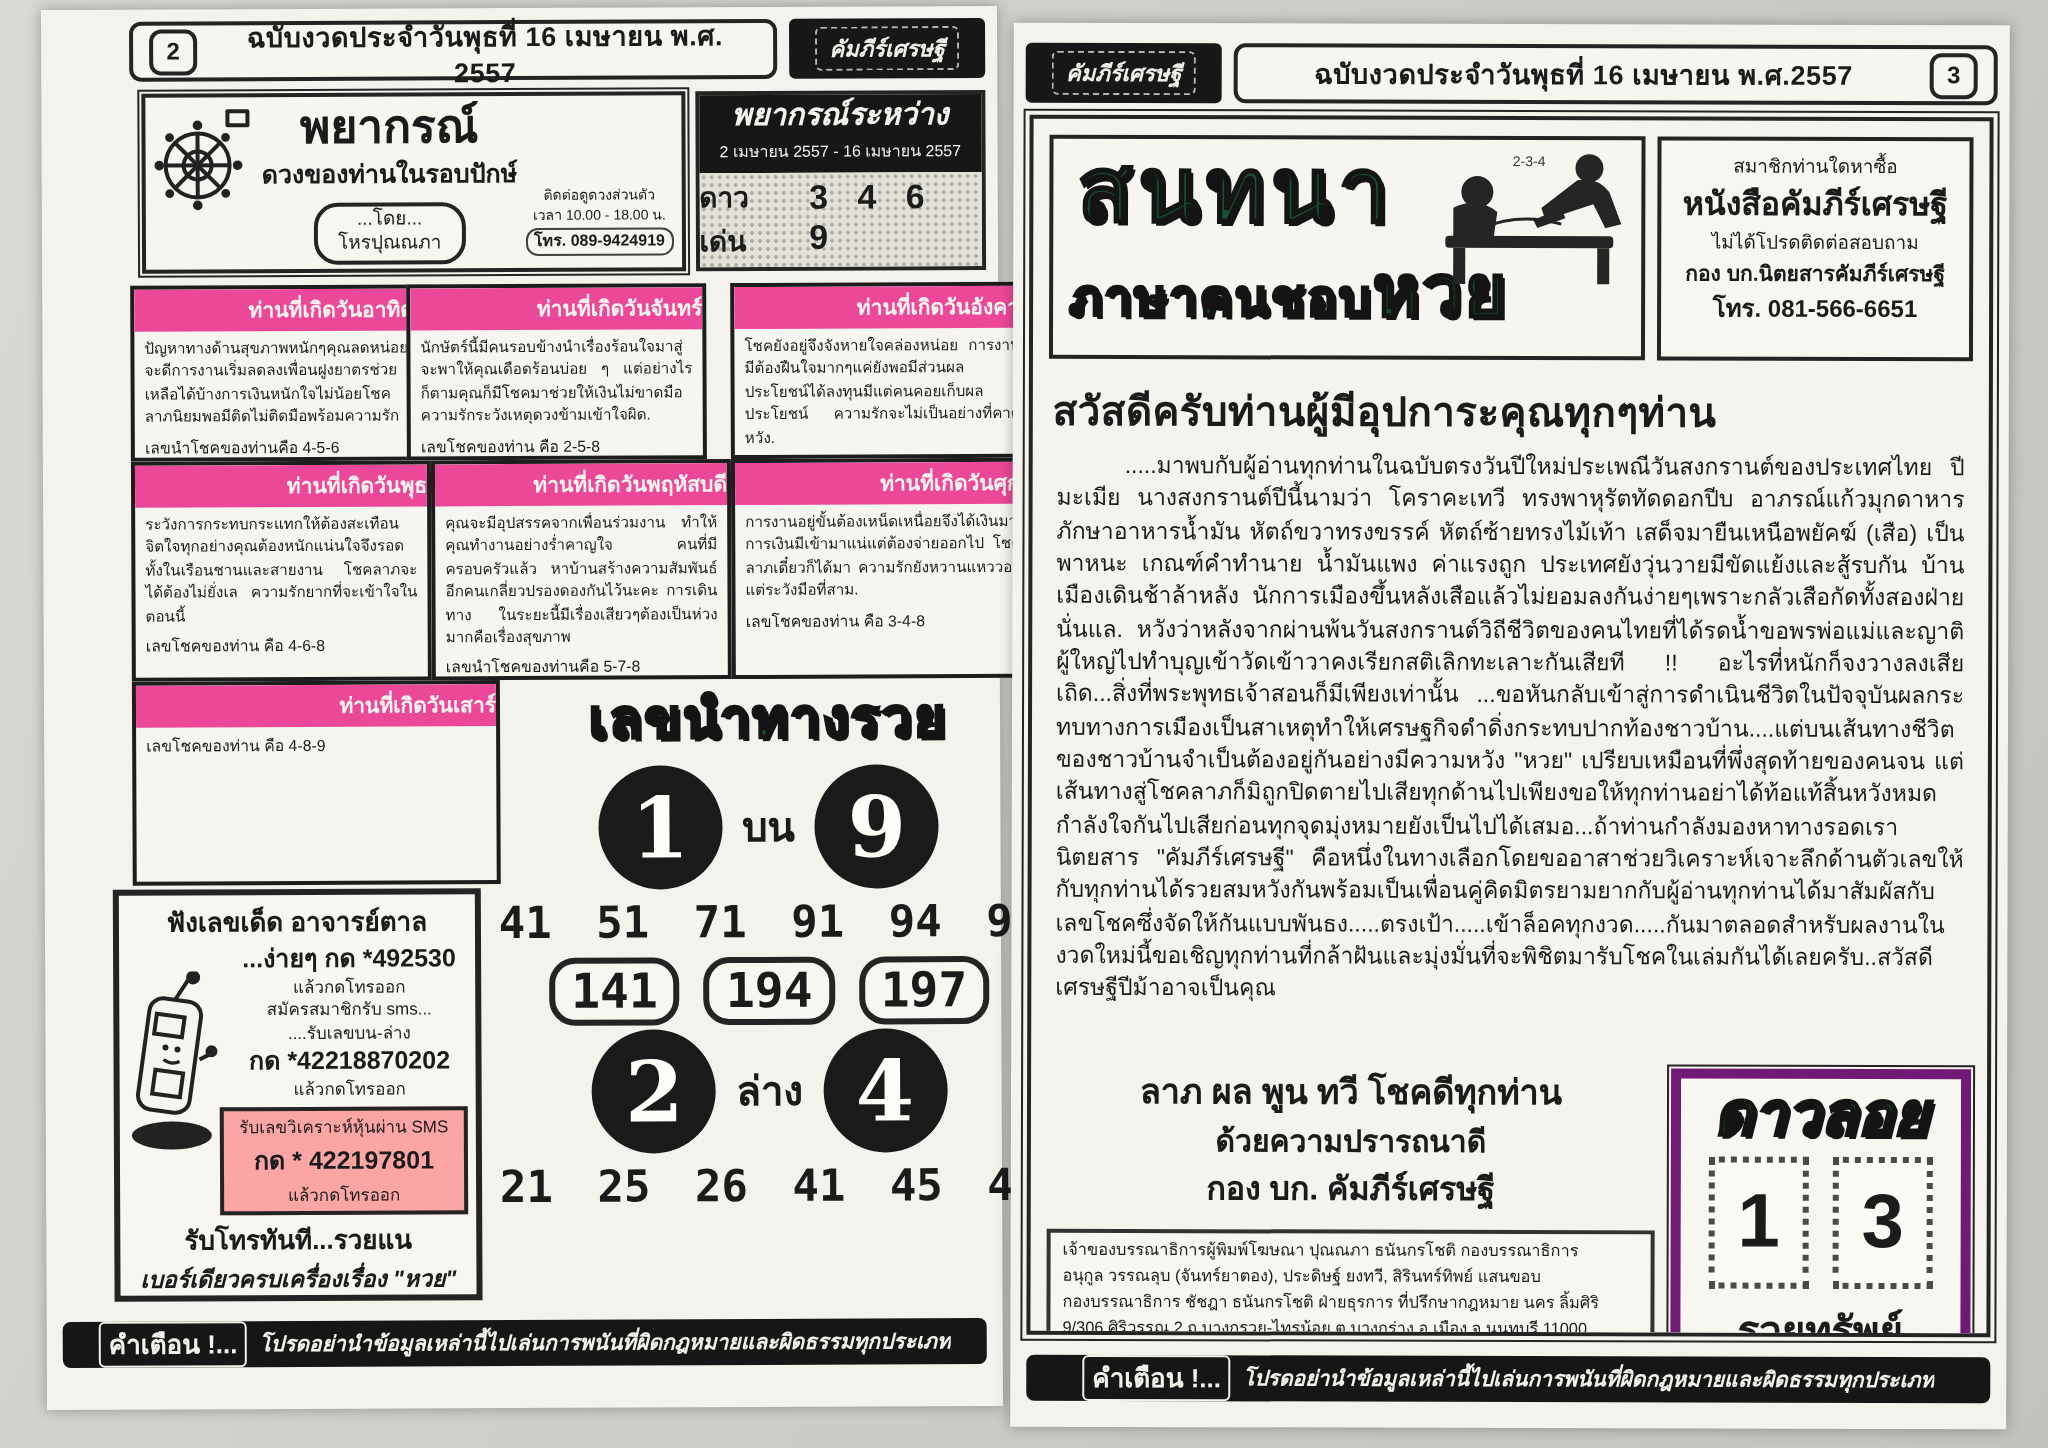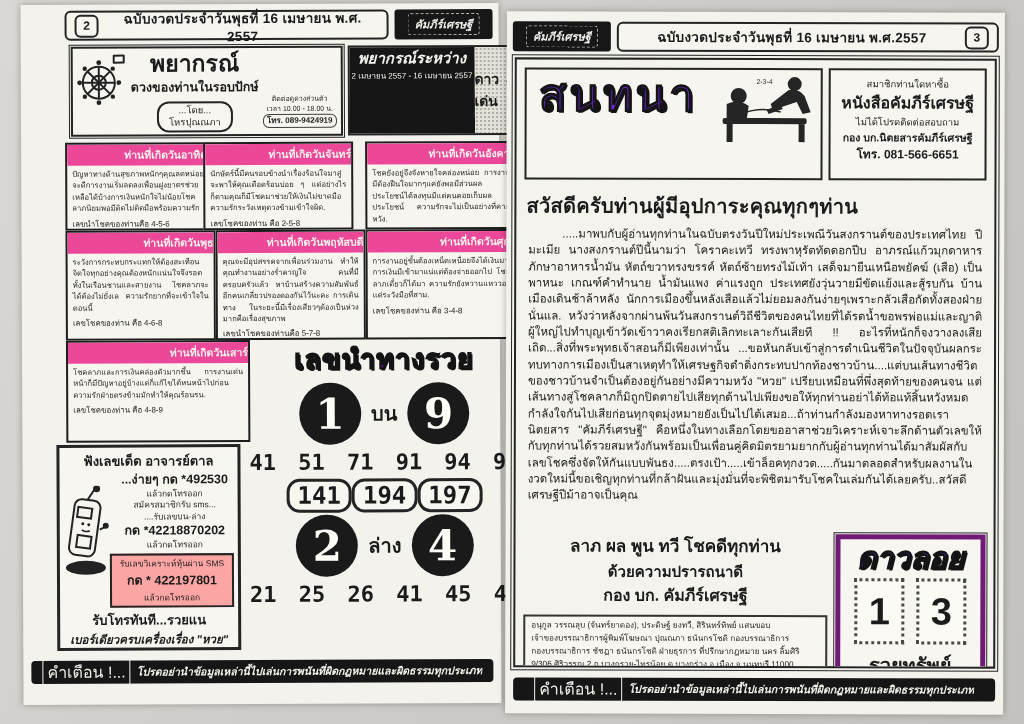--- a/index.html
+++ b/index.html
@@ -17,36 +17,36 @@
   .rp{left:506px;top:12px;width:498px;height:702px;transform:rotate(.15deg);}
 
   
   .hdr-row{position:absolute;display:flex;gap:6px;align-items:stretch;}
   .title-box{flex:1;border:2px solid #242424;border-radius:6px;display:flex;align-items:center;gap:8px;padding:0 8px;background:#f6f5f0;}
   .page-num{border:2px solid #242424;border-radius:6px;width:20px;height:19px;display:flex;align-items:center;justify-content:center;font-size:12px;font-weight:bold;background:#f6f5f0;}
   .hdr-title{flex:1;text-align:center;font-size:13.5px;font-weight:bold;letter-spacing:.3px;}
   .logo-box{width:98px;background:#171717;color:#f0efe9;display:flex;align-items:center;justify-content:center;border-radius:3px;}
   .logo-inner{border:1px dashed #b9b8b2;border-radius:3px;padding:1px 6px;font-size:11px;font-weight:bold;font-style:italic;white-space:nowrap;}
   .black-bar{position:absolute;background:#161616;color:#f2f1ea;border-radius:4px;display:flex;align-items:center;justify-content:center;gap:6px;padding:0 6px;}
-  .black-bar .warn-label{font-weight:normal;font-size:16px;border:1px solid #f2f1ea;border-radius:3px;padding:0 4px;white-space:nowrap;}
+  .black-bar .warn-label{font-weight:bold;font-size:13px;border:1px solid #f2f1ea;border-radius:3px;padding:0 4px;white-space:nowrap;}
   .black-bar .warn-text{font-size:10.5px;font-weight:bold;font-style:italic;white-space:nowrap;overflow:hidden;}
-  .outline{color:#6d28d9;-webkit-text-stroke:1.3px #141414;text-shadow:1.6px 1.6px 0 #141414;}
+  .outline{color:#14532d;-webkit-text-stroke:1.3px #141414;text-shadow:1.6px 1.6px 0 #141414;}
   .speckle{background-color:#e3e1d8;background-image:radial-gradient(rgba(40,40,40,.28) 1px,transparent 1px);background-size:4px 4px;}
 
   
   .lp .hdr-row{left:44px;top:6px;right:6px;height:30px;}
   .top-row{position:absolute;left:50px;top:42px;width:422px;height:90px;display:flex;gap:5px;}
   .astro-ad{flex:1.65;border:2px solid #242424;outline:1px solid #242424;outline-offset:1px;display:flex;gap:4px;padding:4px;background:#f6f5f0;}
   .astro-mid{flex:1;display:flex;flex-direction:column;align-items:center;}
   .astro-title{font-size:23px;font-weight:bold;line-height:1;}
   .astro-sub{font-size:12.5px;font-weight:bold;margin-top:2px;white-space:nowrap;}
   .astro-bubble{border:2px solid #242424;border-radius:12px;padding:1px 10px;font-size:9.5px;text-align:center;margin-top:4px;line-height:1.3;background:#f7f6f1;}
   .astro-right{width:74px;font-size:7px;line-height:1.45;text-align:center;display:flex;flex-direction:column;justify-content:flex-end;padding-bottom:2px;}
   .astro-right .tel{font-weight:bold;font-size:8px;border:1px solid #404040;border-radius:6px;}
-  .forecast{flex:1;border:2px solid #242424;display:flex;flex-direction:row;background:#f6f5f0;}
+  .forecast{flex:1;border:2px solid #242424;display:flex;flex-direction:column;background:#f6f5f0;}
   .forecast-top{background:#161616;color:#f3f2ec;text-align:center;padding:3px 2px 4px;}
   .forecast-title{font-size:15px;font-weight:bold;font-style:italic;line-height:1.1;}
   .forecast-dates{font-size:8px;margin-top:2px;white-space:nowrap;}
   .forecast-bot{flex:1;display:flex;align-items:center;justify-content:center;gap:7px;}
   .star-label{font-size:14px;font-weight:bold;}
   .star-nums{font-size:17px;font-weight:bold;letter-spacing:5px;}
 
   .day-box{position:absolute;border:2px solid #1d1d1d;background:#f6f5f0;overflow:hidden;}
   .day-hdr{background:#ec4899;color:#f3f2ec;font-size:10.5px;font-weight:bold;text-align:right;padding:2px 0;}
   .day-bd{font-size:7.6px;line-height:1.5;padding:3px 5px 0;text-align:justify;}
@@ -58,21 +58,21 @@
   .db4{left:194px;top:226px;width:146px;height:106px;}
   .db5{left:344px;top:226px;width:148px;height:106px;}
   .db6{left:44px;top:336px;width:180px;height:98px;}
 
   .lucky{position:absolute;left:232px;top:334px;width:260px;height:312px;display:flex;flex-direction:column;align-items:center;}
   .lucky-title{font-size:27px;font-weight:bold;letter-spacing:1px;}
   .circ-row{display:flex;align-items:center;gap:10px;margin-top:2px;}
   .num-circle{width:62px;height:62px;border-radius:50%;background:#1a1a1a;color:#fdfdf8;display:flex;align-items:center;justify-content:center;font-size:42px;font-weight:bold;font-family:"DejaVu Serif","Liberation Serif",serif;}
   .circ-label{font-size:20px;font-weight:bold;}
   .num-line{font-family:"DejaVu Sans Mono","Liberation Mono",monospace;font-size:22px;font-weight:bold;word-spacing:9px;margin-top:5px;white-space:nowrap;}
-  .box-row{display:flex;margin-top:4px;}
+  .box-row{display:flex;gap:12px;margin-top:4px;}
   .num-box{border:3px solid #242424;border-radius:13px;padding:0 8px;font-family:"DejaVu Sans Mono","Liberation Mono",monospace;font-size:24px;font-weight:bold;background:#f7f6f1;}
 
   .sms-ad{position:absolute;left:34px;top:440px;width:184px;height:206px;border:3px solid #242424;background:#f7f6f1;padding:3px 4px;box-sizing:border-box;}
   .sms-title{text-align:center;font-size:13px;font-weight:bold;white-space:nowrap;}
   .sms-body{margin-left:52px;text-align:center;line-height:1.35;}
   .sms-big{font-size:12.5px;font-weight:bold;white-space:nowrap;}
   .sms-small{font-size:8.5px;}
   .sms-inner{border:2px solid #242424;margin:2px 0 2px 46px;padding:1px 2px;text-align:center;background:#fca5a5;}
   .sms-foot1{text-align:center;font-size:13px;font-weight:bold;margin-top:2px;white-space:nowrap;}
   .sms-foot2{text-align:center;font-size:11.5px;font-weight:bold;font-style:italic;white-space:nowrap;}
@@ -201,21 +201,20 @@
     <div class="day-bd">คุณจะมีอุปสรรคจากเพื่อนร่วมงาน ทำให้คุณทำงานอย่างร่ำคาญใจ คนที่มีครอบครัวแล้ว หาบ้านสร้างความสัมพันธ์อีกคนเกลี่ยวปรองดองกันไว้นะคะ การเดินทาง ในระยะนี้มีเรื่องเสียวๆต้องเป็นห่วงมากคือเรื่องสุขภาพ</div>
     <div class="day-lk">เลขนำโชคของท่านคือ  5-7-8</div>
   </div>
   <div class="day-box db5">
     <div class="day-hdr">ท่านที่เกิดวันศุกร์</div>
     <div class="day-bd">การงานอยู่ขั้นต้องเหน็ดเหนื่อยจึงได้เงินมาการเงินมีเข้ามาแน่แต่ต้องจ่ายออกไป โชคลาภเดี๋ยวก็ได้มา ความรักยังหวานแหววอยู่แต่ระวังมือที่สาม.</div>
     <div class="day-lk">เลขโชคของท่าน คือ 3-4-8</div>
   </div>
   <div class="day-box db6">
     <div class="day-hdr">ท่านที่เกิดวันเสาร์</div>
-    <div class="day-bd">โชคลาภและการเงินคล่องตัวมากขึ้น การงานเด่นหน้าก็มีปัญหาอยู่บ้างแต่ก็แก้ไขได้หนหน้าไปก่อน ความรักฝ่ายตรงข้ามมักทำให้คุณร้อนรน.</div>
     <div class="day-lk">เลขโชคของท่าน คือ 4-8-9</div>
   </div>
 
   <div class="lucky">
     <div class="lucky-title outline">เลขนำทางรวย</div>
     <div class="circ-row">
       <div class="num-circle">1</div>
       <div class="circ-label">บน</div>
       <div class="num-circle">9</div>
     </div>
@@ -285,20 +284,23 @@
       <span class="hdr-title">ฉบับงวดประจำวันพุธที่ 16 เมษายน พ.ศ.2557</span>
       <span class="page-num">3</span>
     </div>
   </div>
 
   <div class="outer-box">
 
     <div class="mast-row">
       <div class="masthead">
         <div class="mast-line1 outline">สนทนา</div>
+        <div class="mast-line2 outline">
+          <span>ภาษาคนชอบ</span><span class="big">หวย</span>
+        </div>
         <span class="board-nums">2-3-4</span>
         <svg class="mast-ill" width="108" height="72" viewBox="0 0 108 72">
           <g fill="#252525">
             <circle cx="28" cy="22" r="8"></circle>
             <path d="M16 30 q12 -6 22 2 l-2 14 l-20 0 z"></path>
             <rect x="12" y="44" width="84" height="6" rx="2"></rect>
             <rect x="16" y="50" width="6" height="18"></rect>
             <rect x="88" y="50" width="6" height="18"></rect>
             <circle cx="84" cy="10" r="7"></circle>
             <path d="M78 16 q10 -2 16 6 l6 16 l-8 2 l-6 -12 l-24 8 l-2 -6 z"></path>
@@ -321,22 +323,22 @@
     <div class="article">.....มาพบกับผู้อ่านทุกท่านในฉบับตรงวันปีใหม่ประเพณีวันสงกรานต์ของประเทศไทย ปีมะเมีย นางสงกรานต์ปีนี้นามว่า โคราคะเทวี ทรงพาหุรัตทัดดอกปีบ อาภรณ์แก้วมุกดาหาร ภักษาอาหารน้ำมัน หัตถ์ขวาทรงขรรค์ หัตถ์ซ้ายทรงไม้เท้า เสด็จมายืนเหนือพยัคฆ์ (เสือ) เป็นพาหนะ เกณฑ์คำทำนาย น้ำมันแพง ค่าแรงถูก ประเทศยังวุ่นวายมีขัดแย้งและสู้รบกัน บ้านเมืองเดินช้าล้าหลัง นักการเมืองขึ้นหลังเสือแล้วไม่ยอมลงกันง่ายๆเพราะกลัวเสือกัดทั้งสองฝ่ายนั่นแล. หวังว่าหลังจากผ่านพ้นวันสงกรานต์วิถีชีวิตของคนไทยที่ได้รดน้ำขอพรพ่อแม่และญาติผู้ใหญ่ไปทำบุญเข้าวัดเข้าวาคงเรียกสติเลิกทะเลาะกันเสียที !! อะไรที่หนักก็จงวางลงเสียเถิด...สิ่งที่พระพุทธเจ้าสอนก็มีเพียงเท่านั้น ...ขอหันกลับเข้าสู่การดำเนินชีวิตในปัจจุบันผลกระทบทางการเมืองเป็นสาเหตุทำให้เศรษฐกิจดำดิ่งกระทบปากท้องชาวบ้าน....แต่บนเส้นทางชีวิตของชาวบ้านจำเป็นต้องอยู่กันอย่างมีความหวัง "หวย" เปรียบเหมือนที่พึ่งสุดท้ายของคนจน แต่เส้นทางสู่โชคลาภก็มิถูกปิดตายไปเสียทุกด้านไปเพียงขอให้ทุกท่านอย่าได้ท้อแท้สิ้นหวังหมดกำลังใจกันไปเสียก่อนทุกจุดมุ่งหมายยังเป็นไปได้เสมอ...ถ้าท่านกำลังมองหาทางรอดเรานิตยสาร "คัมภีร์เศรษฐี" คือหนึ่งในทางเลือกโดยขออาสาช่วยวิเคราะห์เจาะลึกด้านตัวเลขให้กับทุกท่านได้รวยสมหวังกันพร้อมเป็นเพื่อนคู่คิดมิตรยามยากกับผู้อ่านทุกท่านได้มาสัมผัสกับเลขโชคซึ่งจัดให้กันแบบพันธง.....ตรงเป้า.....เข้าล็อคทุกงวด.....กันมาตลอดสำหรับผลงานในงวดใหม่นี้ขอเชิญทุกท่านที่กล้าฝันและมุ่งมั่นที่จะพิชิตมารับโชคในเล่มกันได้เลยครับ..สวัสดีเศรษฐีปีม้าอาจเป็นคุณ</div>
 
     <div class="bottom-row">
       <div class="bless-col">
         <div class="blessing">
           <div class="bless-1">ลาภ ผล พูน ทวี โชคดีทุกท่าน</div>
           <div class="bless-2">ด้วยความปรารถนาดี</div>
           <div class="bless-3">กอง บก. คัมภีร์เศรษฐี</div>
         </div>
         <div class="credits">
+          <div>เจ้าของบรรณาธิการผู้พิมพ์โฆษณา ปุณณภา ธนันกรโชติ  กองบรรณาธิการ</div>
           <div>อนุกูล วรรณลุบ (จันทร์ยาตอง), ประดิษฐ์  ยงทวี, สิรินทร์ทิพย์  แสนขอบ</div>
-          <div>เจ้าของบรรณาธิการผู้พิมพ์โฆษณา ปุณณภา ธนันกรโชติ  กองบรรณาธิการ</div>
           <div>กองบรรณาธิการ ชัชฎา ธนันกรโชติ  ฝ่ายธุรการ ที่ปรึกษากฎหมาย  นคร  ลิ้มศิริ</div>
           <div>9/306 ศิริวรรณ 2 ถ.บางกรวย-ไทรน้อย ต.บางกร่าง อ.เมือง จ.นนทบุรี 11000</div>
 
         </div>
       </div>
       <div class="star-box">
         <div class="star-title outline">ดาวลอย</div>
         <div class="digit-row">
           <div class="digit-frame">1</div>
           <div class="digit-frame">3</div>

